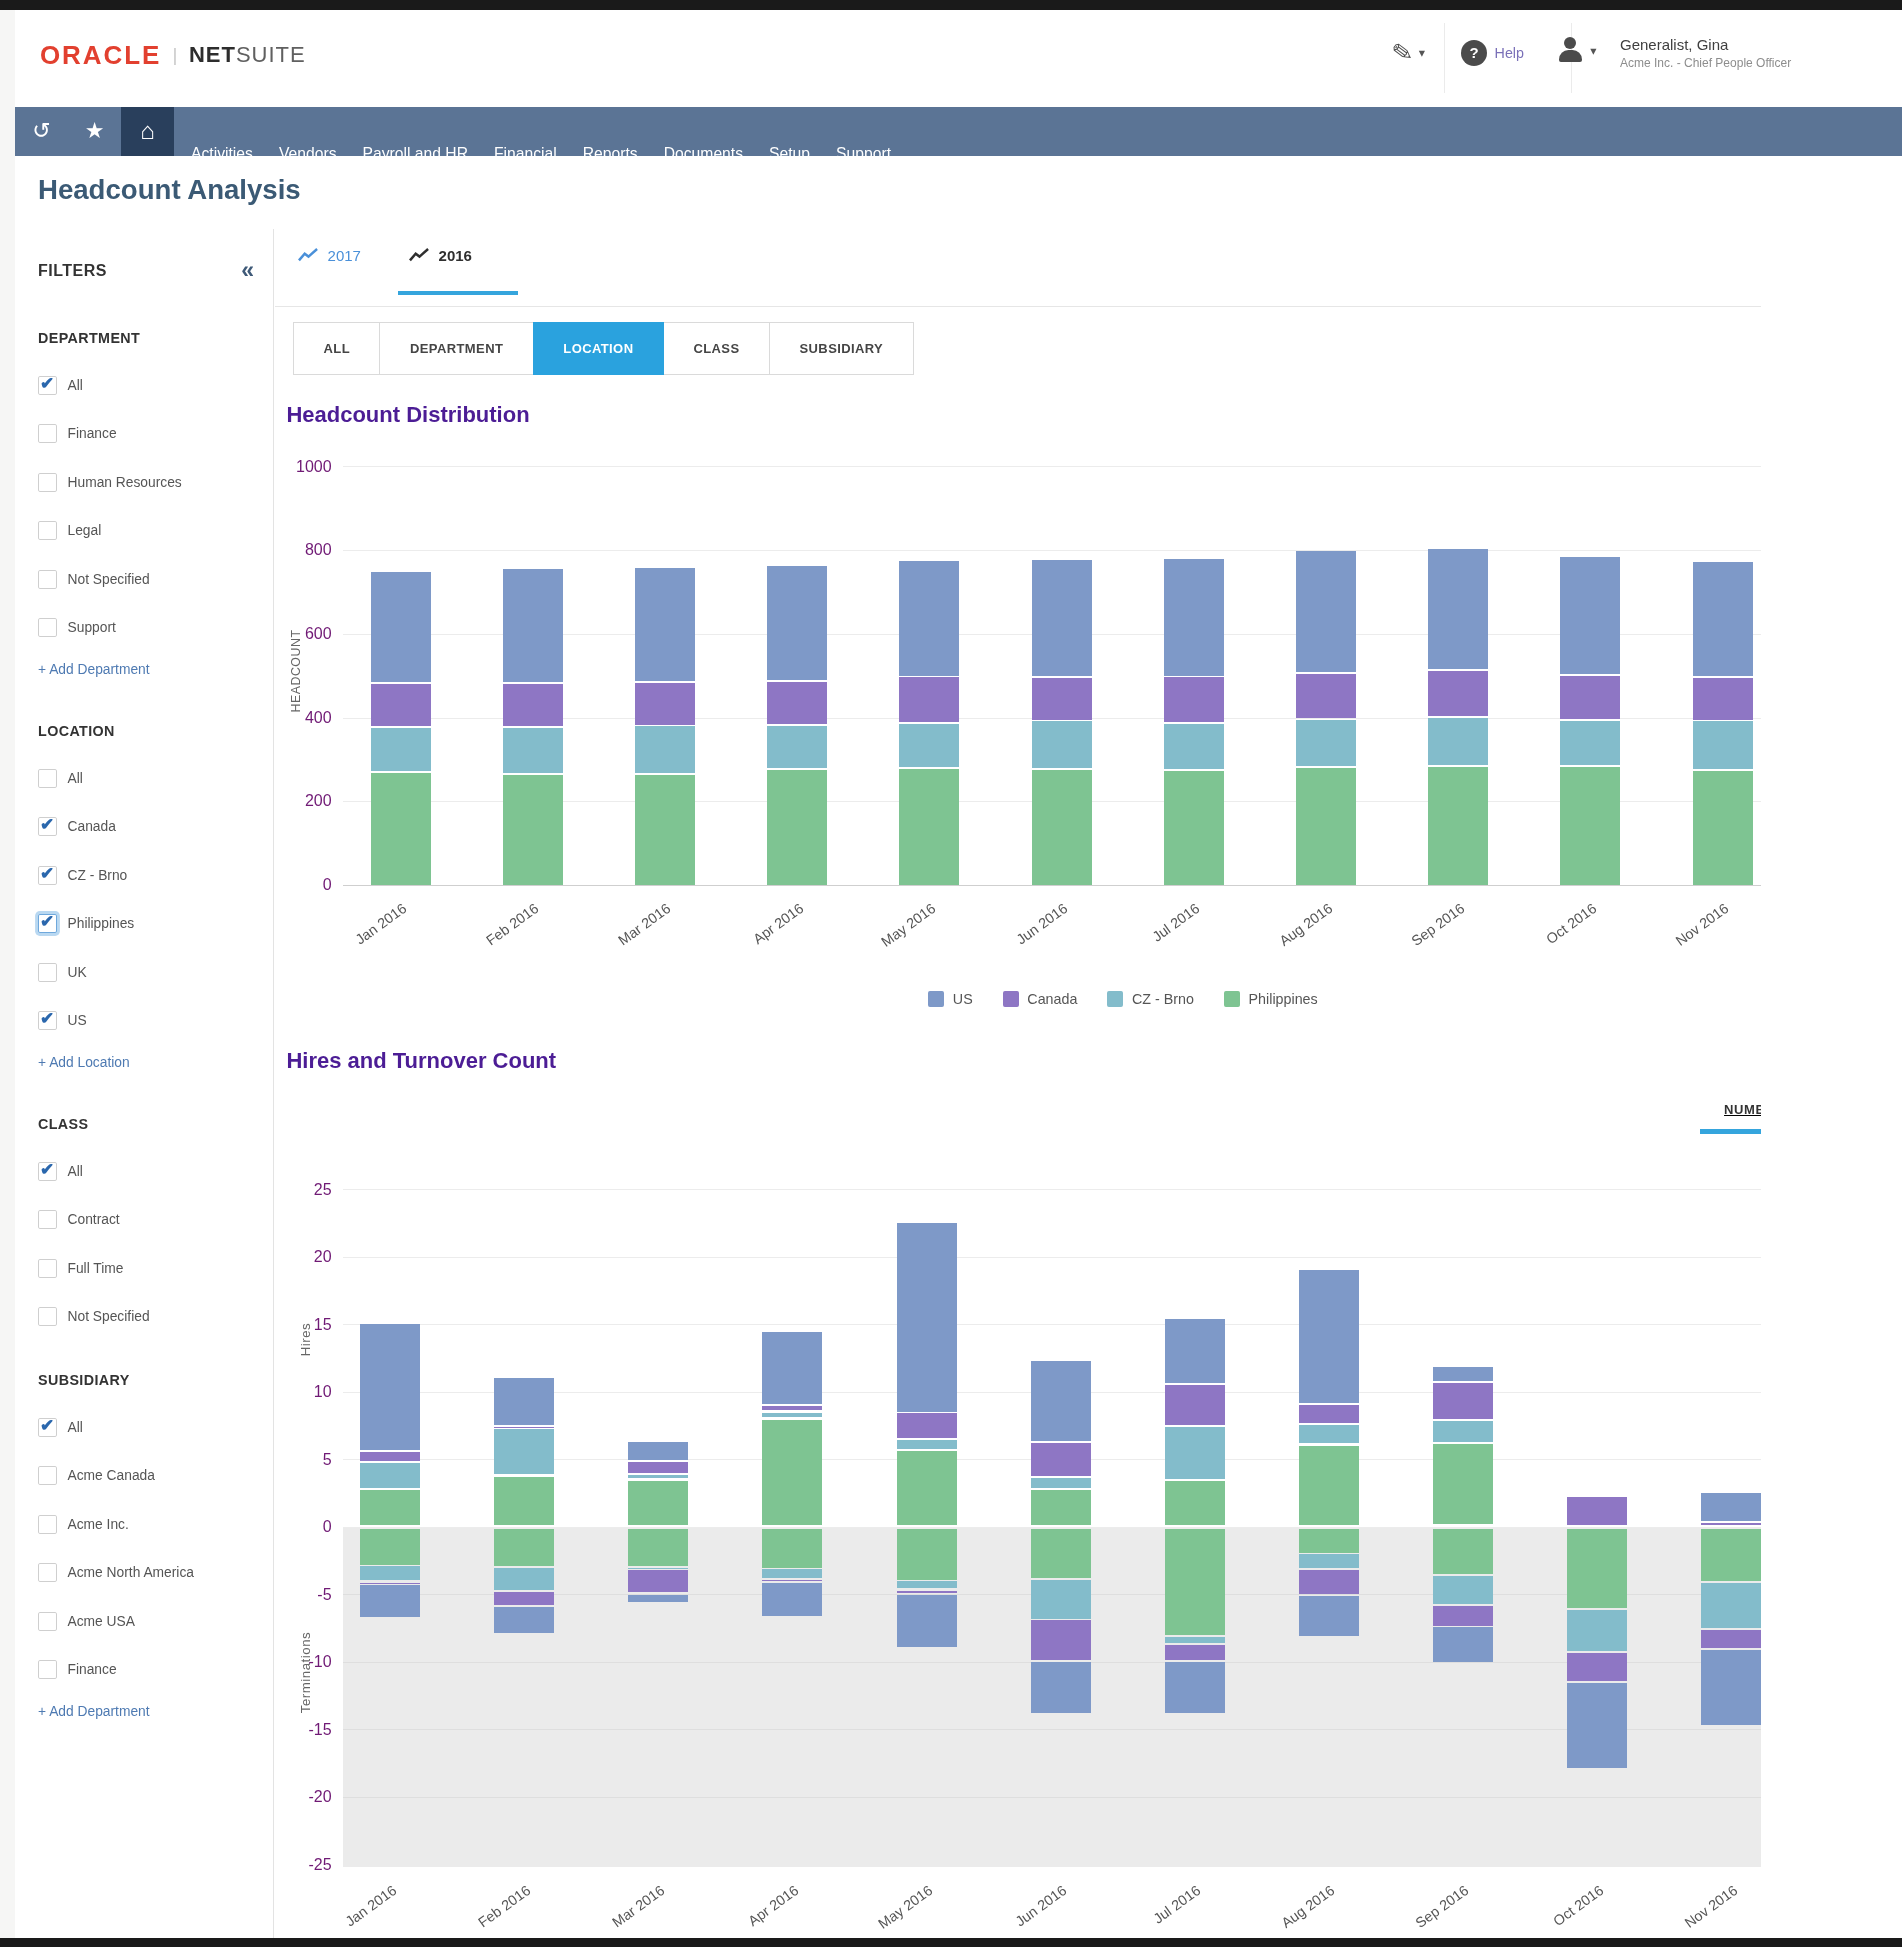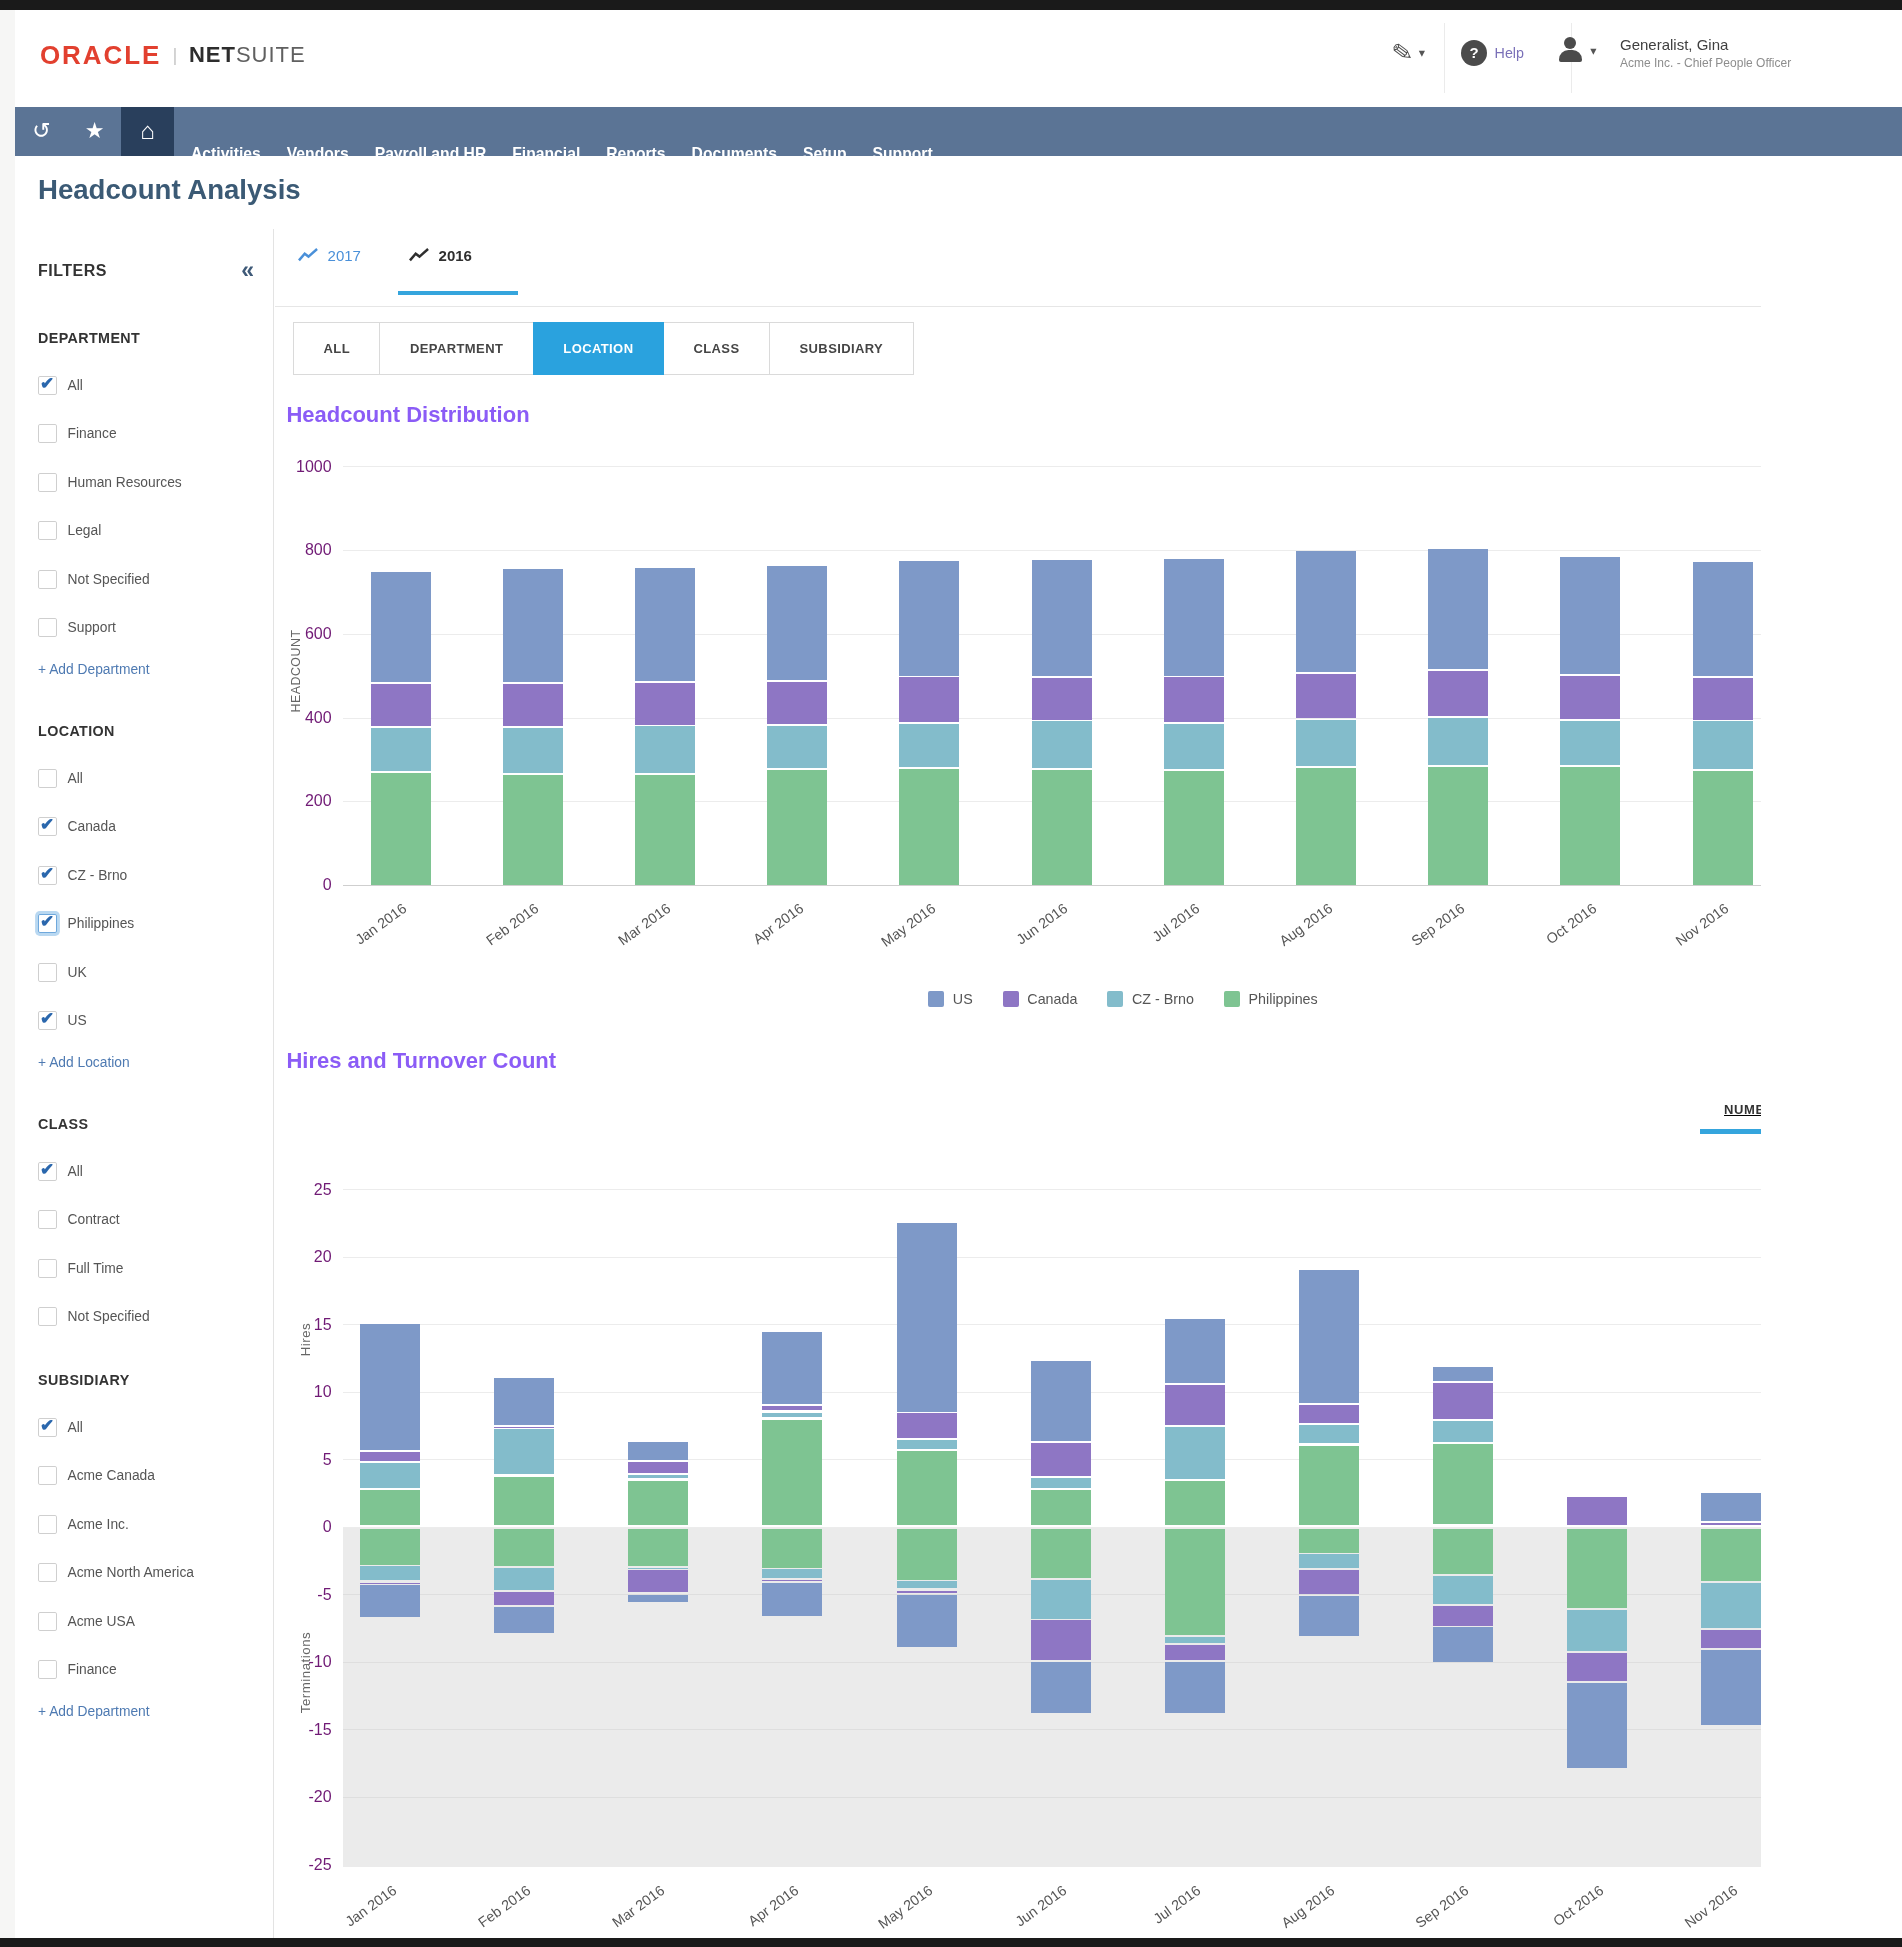--- a/index.html
+++ b/index.html
@@ -37,21 +37,21 @@
   .usertext{position:absolute;left:1605px;top:25px;line-height:1.35;}
   .uname{font-size:15px;color:#3f3f3f;}
   .urole{font-size:12px;color:#8d8d8d;white-space:nowrap;}
 
   
   .navbar{position:absolute;left:0;top:97px;width:1887px;height:49px;background:#5b7495;display:flex;align-items:center;}
   .nav-ico{color:#fff;font-size:22px;width:53px;text-align:center;flex:none;}
   .nav-home{width:53px;height:49px;background:#293f5c;color:#fff;font-size:24px;display:flex;
             align-items:center;justify-content:center;flex:none;}
   .nav-items{display:flex;margin-left:17px;gap:26px;}
-  .nav-item{color:#fff;font-size:15.7px;font-weight:bold;white-space:nowrap;margin-top:46px;}
+  .nav-item{color:#fff;font-size:15.7px;font-weight:normal;white-space:nowrap;margin-top:46px;}
 
   .pagetitle{position:absolute;left:23px;top:164px;font-size:27.6px;font-weight:bold;color:#3b5a75;}
 
   
   .sidebar{position:absolute;left:0;top:219px;width:259px;height:1710px;background:#fff;
            border-right:1px solid #e3e3e3;box-sizing:border-box;padding:28.5px 0 0 23px;}
   .f-head{display:flex;align-items:center;justify-content:space-between;padding-right:19px;}
   .f-title{font-size:16px;font-weight:bold;color:#333;letter-spacing:0.5px;}
   .f-collapse{font-size:23px;color:#3f5a78;font-weight:bold;cursor:pointer;}
   .f-section-title{font-size:14.3px;font-weight:bold;color:#333;letter-spacing:0.4px;margin-top:46px;margin-bottom:5.7px;}
@@ -72,21 +72,21 @@
   .ytab.inactive{color:#4a90d9;}
   .ytab.active{color:#2f2f2f;font-weight:bold;}
   .ytab-underline{position:absolute;left:123px;top:53px;width:120px;height:4.8px;background:#35a5dd;}
   .tabs-rule{position:absolute;left:0;top:68px;width:1627px;border-top:1px solid #e6e6e6;}
 
   .subtabs{position:absolute;left:19px;top:84px;display:flex;}
   .stab{border:1px solid #dadada;margin-left:-1px;background:#fff;height:51px;line-height:51px;
         padding:0 29.5px;font-size:13px;font-weight:bold;color:#454545;letter-spacing:0.4px;cursor:pointer;}
   .stab.active{background:#2aa2de;border-color:#2aa2de;color:#fff;position:relative;}
 
-  .c-title{position:absolute;font-size:22px;font-weight:bold;color:#8b5cf6;}
+  .c-title{position:absolute;font-size:22px;font-weight:bold;color:#4c1d95;}
   .ylab-rot{position:absolute;font-size:12.4px;color:#666;transform:rotate(-90deg);transform-origin:center;
             letter-spacing:0.5px;white-space:nowrap;}
   .ytick{position:absolute;width:49px;text-align:right;font-size:16px;color:#701a75;}
   .plot{position:absolute;background:#fff;}
   .gline{position:absolute;left:0;right:0;height:1px;background:#ececec;}
   .negzone{position:absolute;left:0;right:0;background:#ebebeb;}
   .bar-seg{position:absolute;}
   .xlab{position:absolute;font-size:14.3px;color:#555;white-space:nowrap;
         transform:translateX(-100%) rotate(-36deg);transform-origin:100% 0;}
   .legend{position:absolute;display:flex;justify-content:center;gap:30px;align-items:center;}

